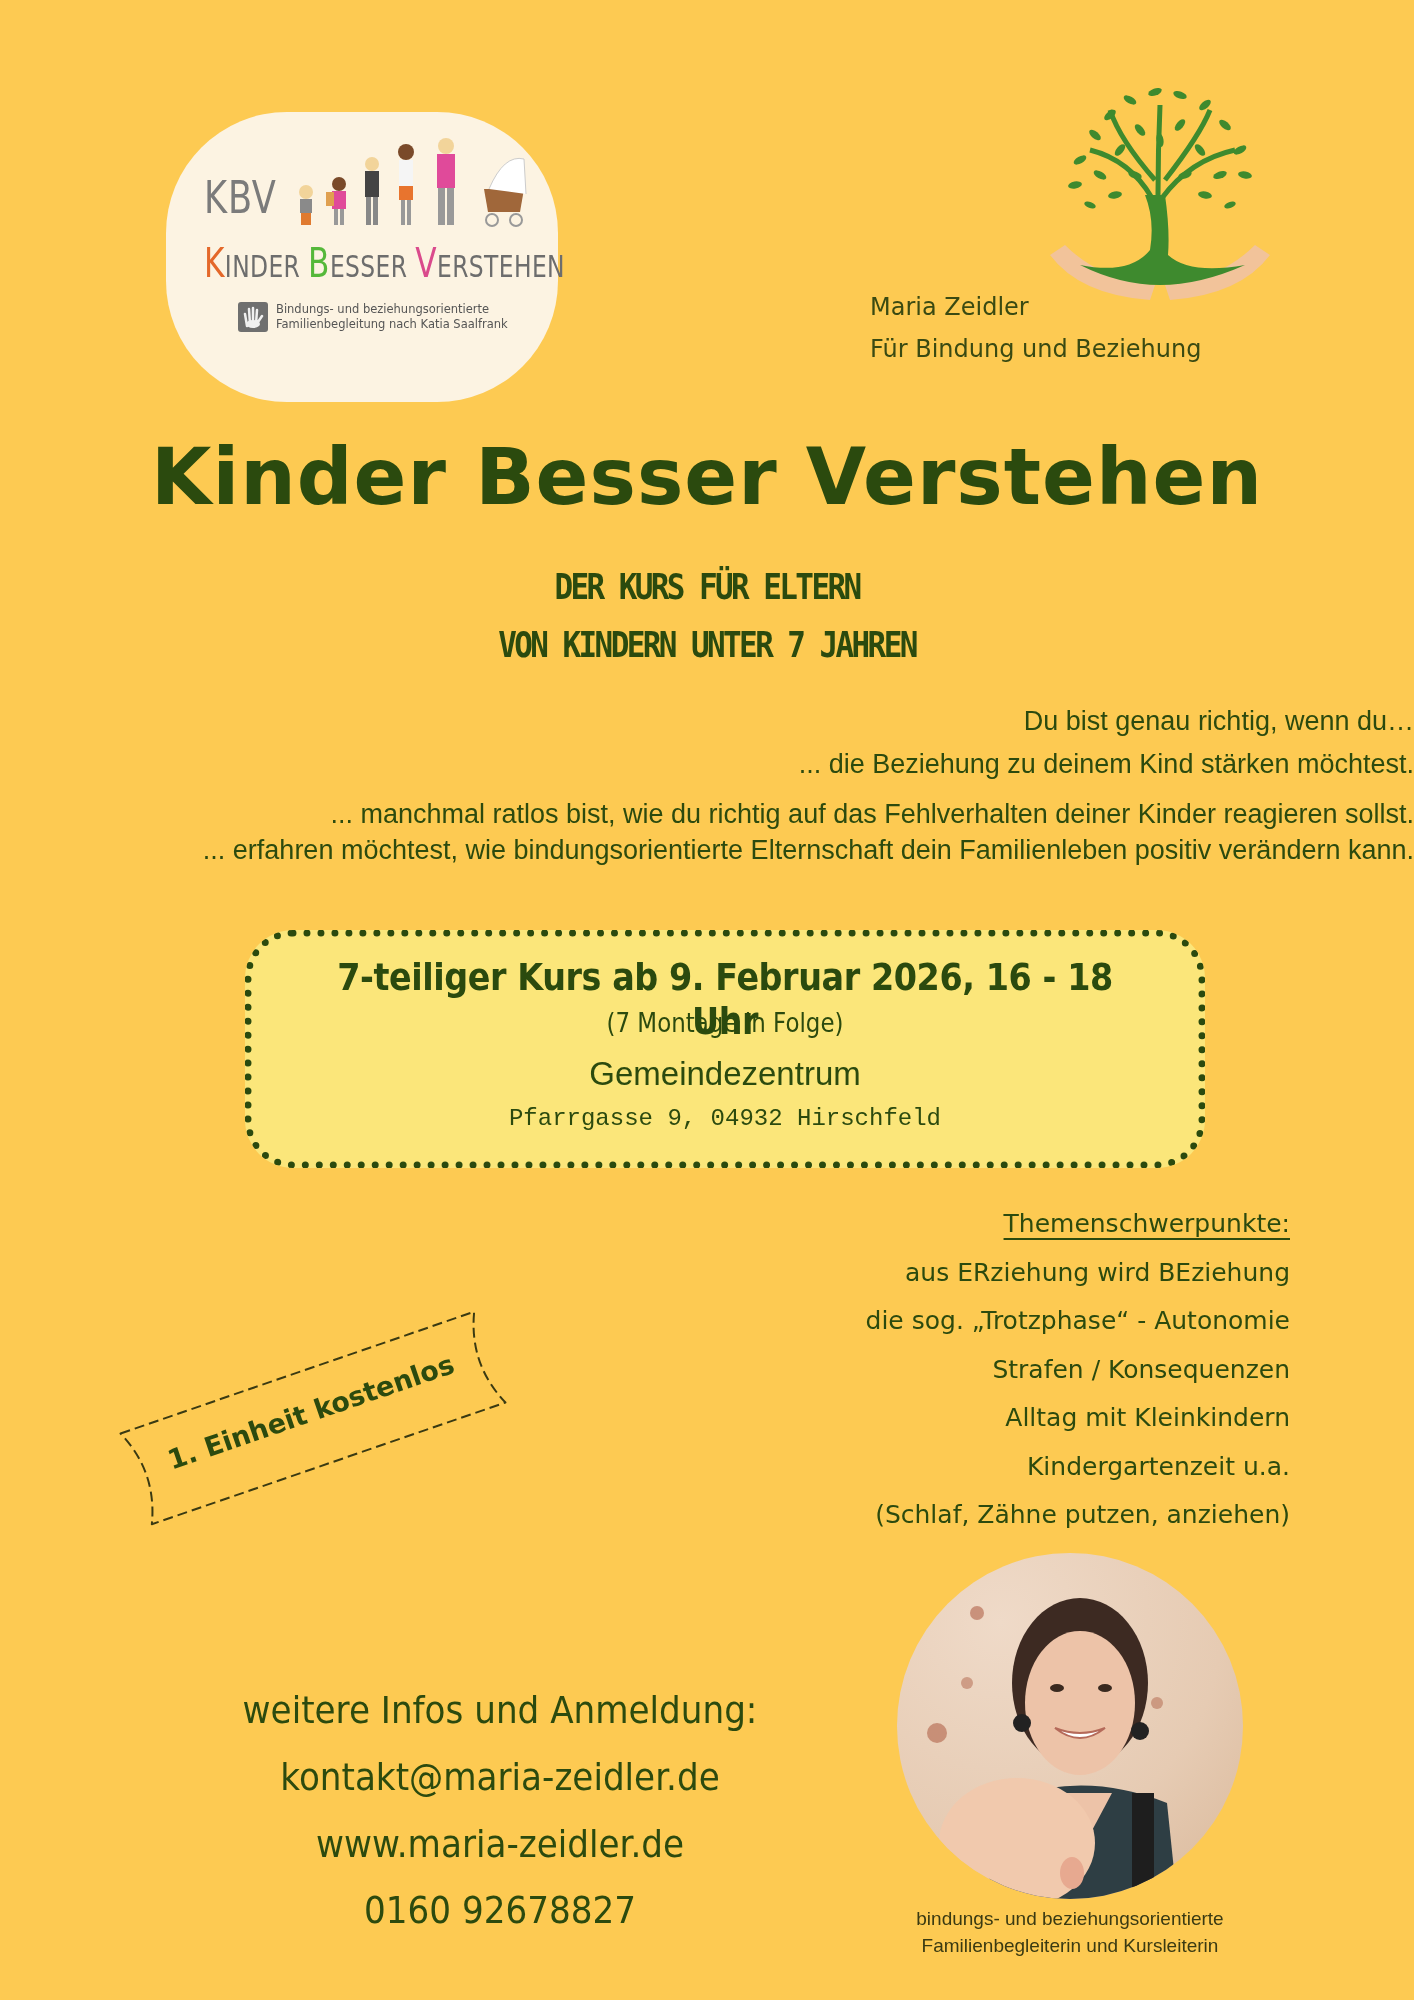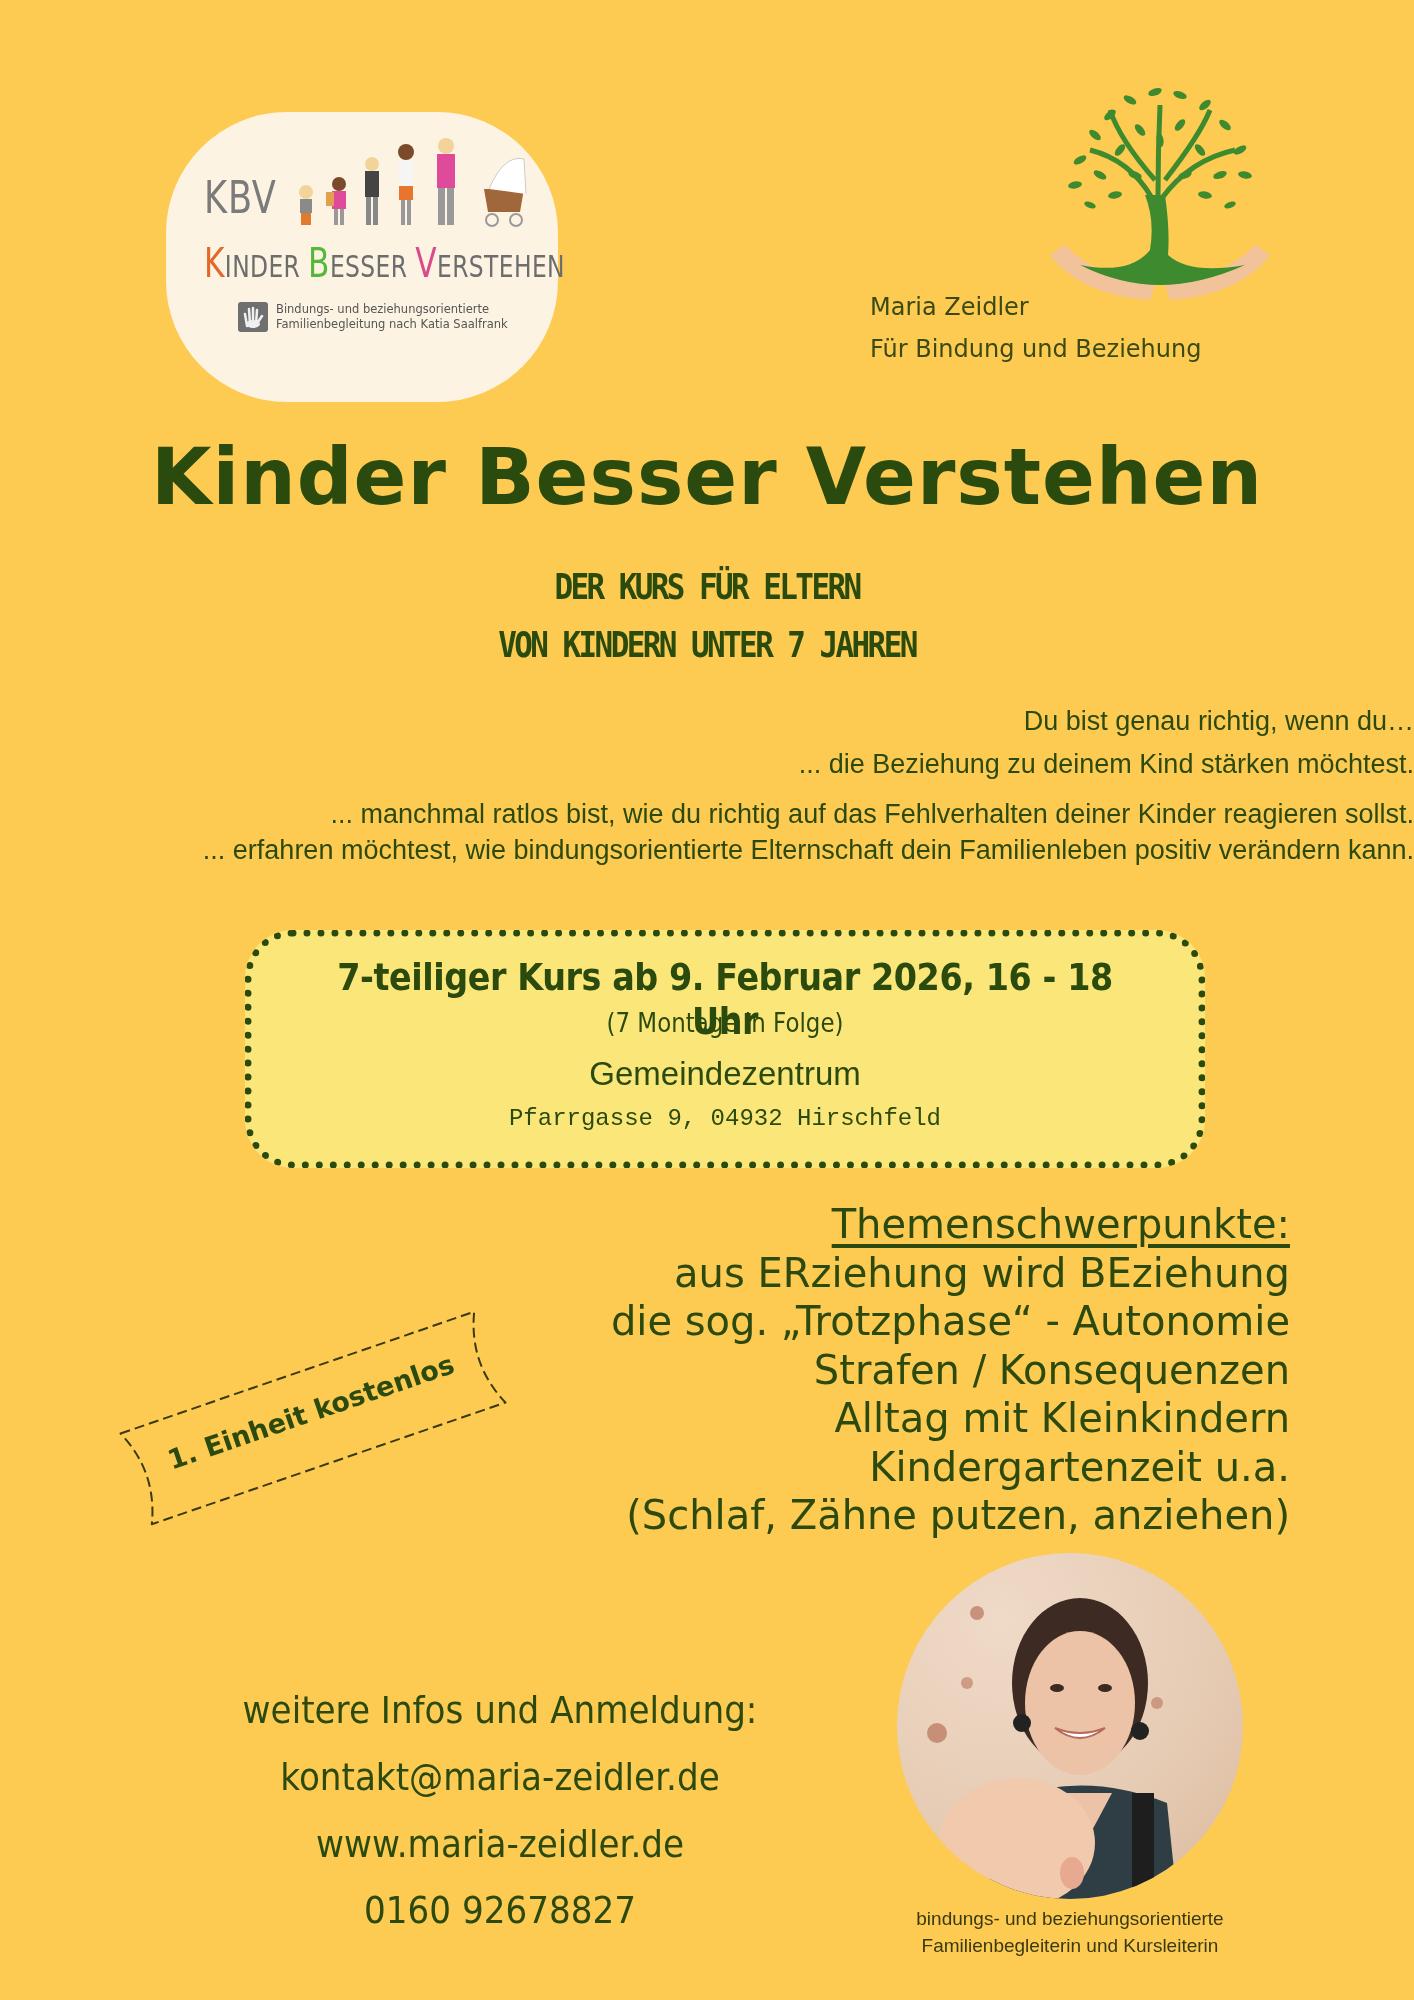--- a/index.html
+++ b/index.html
@@ -67,21 +67,21 @@
       left: 0; width: 100%; text-align: center; color: #2B4A0E;
     }
     .c1 { top: 18px; font-family: "DejaVu Sans", sans-serif; font-size: 38px; font-weight: bold; letter-spacing: -0.5px; transform: scaleX(0.88); }
     .c2 { top: 70px; font-family: "DejaVu Sans", sans-serif; font-size: 27px; transform: scaleX(0.85);}
     .c3 { top: 118px; font-family: "Liberation Sans", sans-serif; font-size: 33px; }
     .c4 { top: 168px; font-family: Liberation Mono, monospace; font-size: 24px; }
 
     
     .topics {
       right: 124px; top: 1200px; text-align: right;
-      font-family: "DejaVu Sans", sans-serif; font-size: 40px; line-height: 48.5px; color: #2C4A0E;
+      font-family: "DejaVu Sans", sans-serif; font-size: 25px; line-height: 48.5px; color: #2C4A0E;
     }
     .topics .heading { text-decoration: underline; text-underline-offset: 6px; }
 
     
     .badge {
       left: 118px; top: 1362px; width: 390px; height: 112px;
       transform: rotate(-19deg); transform-origin: center;
     }
     .badge svg { position: absolute; left: 0; top: 0; }
     .badge-text {

